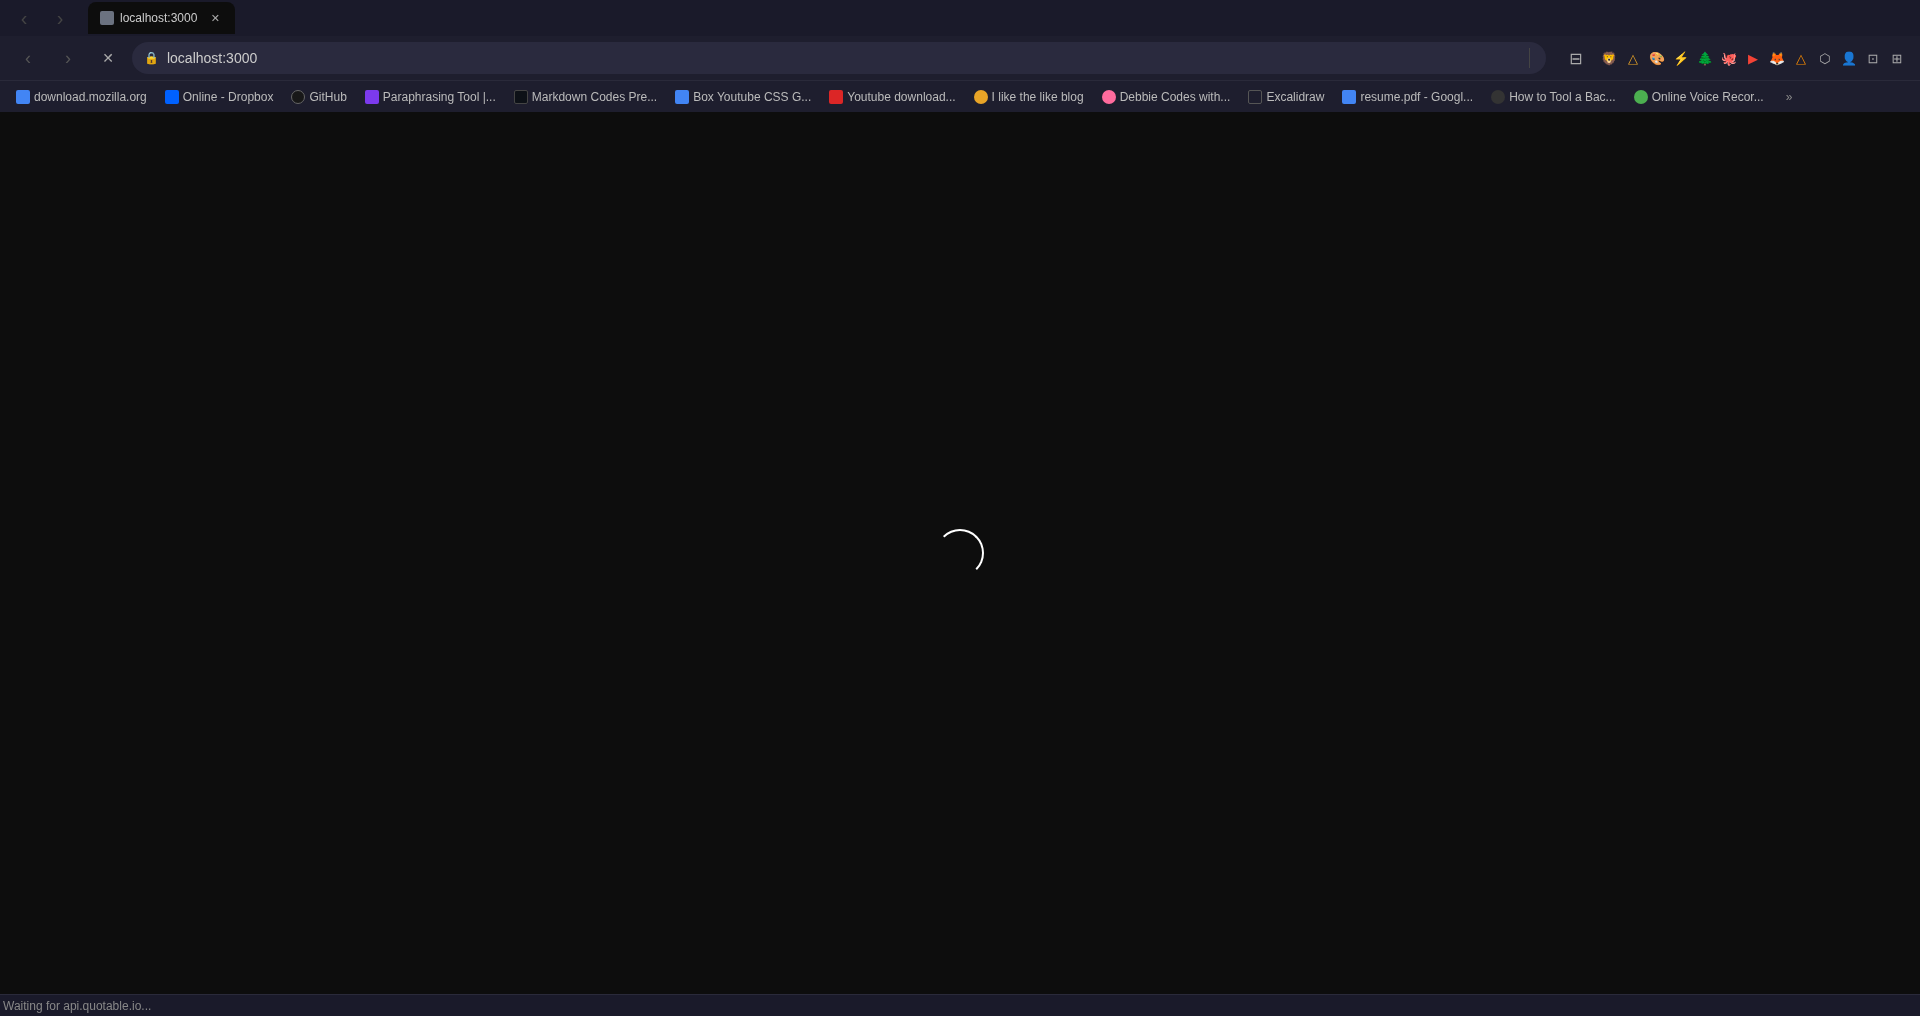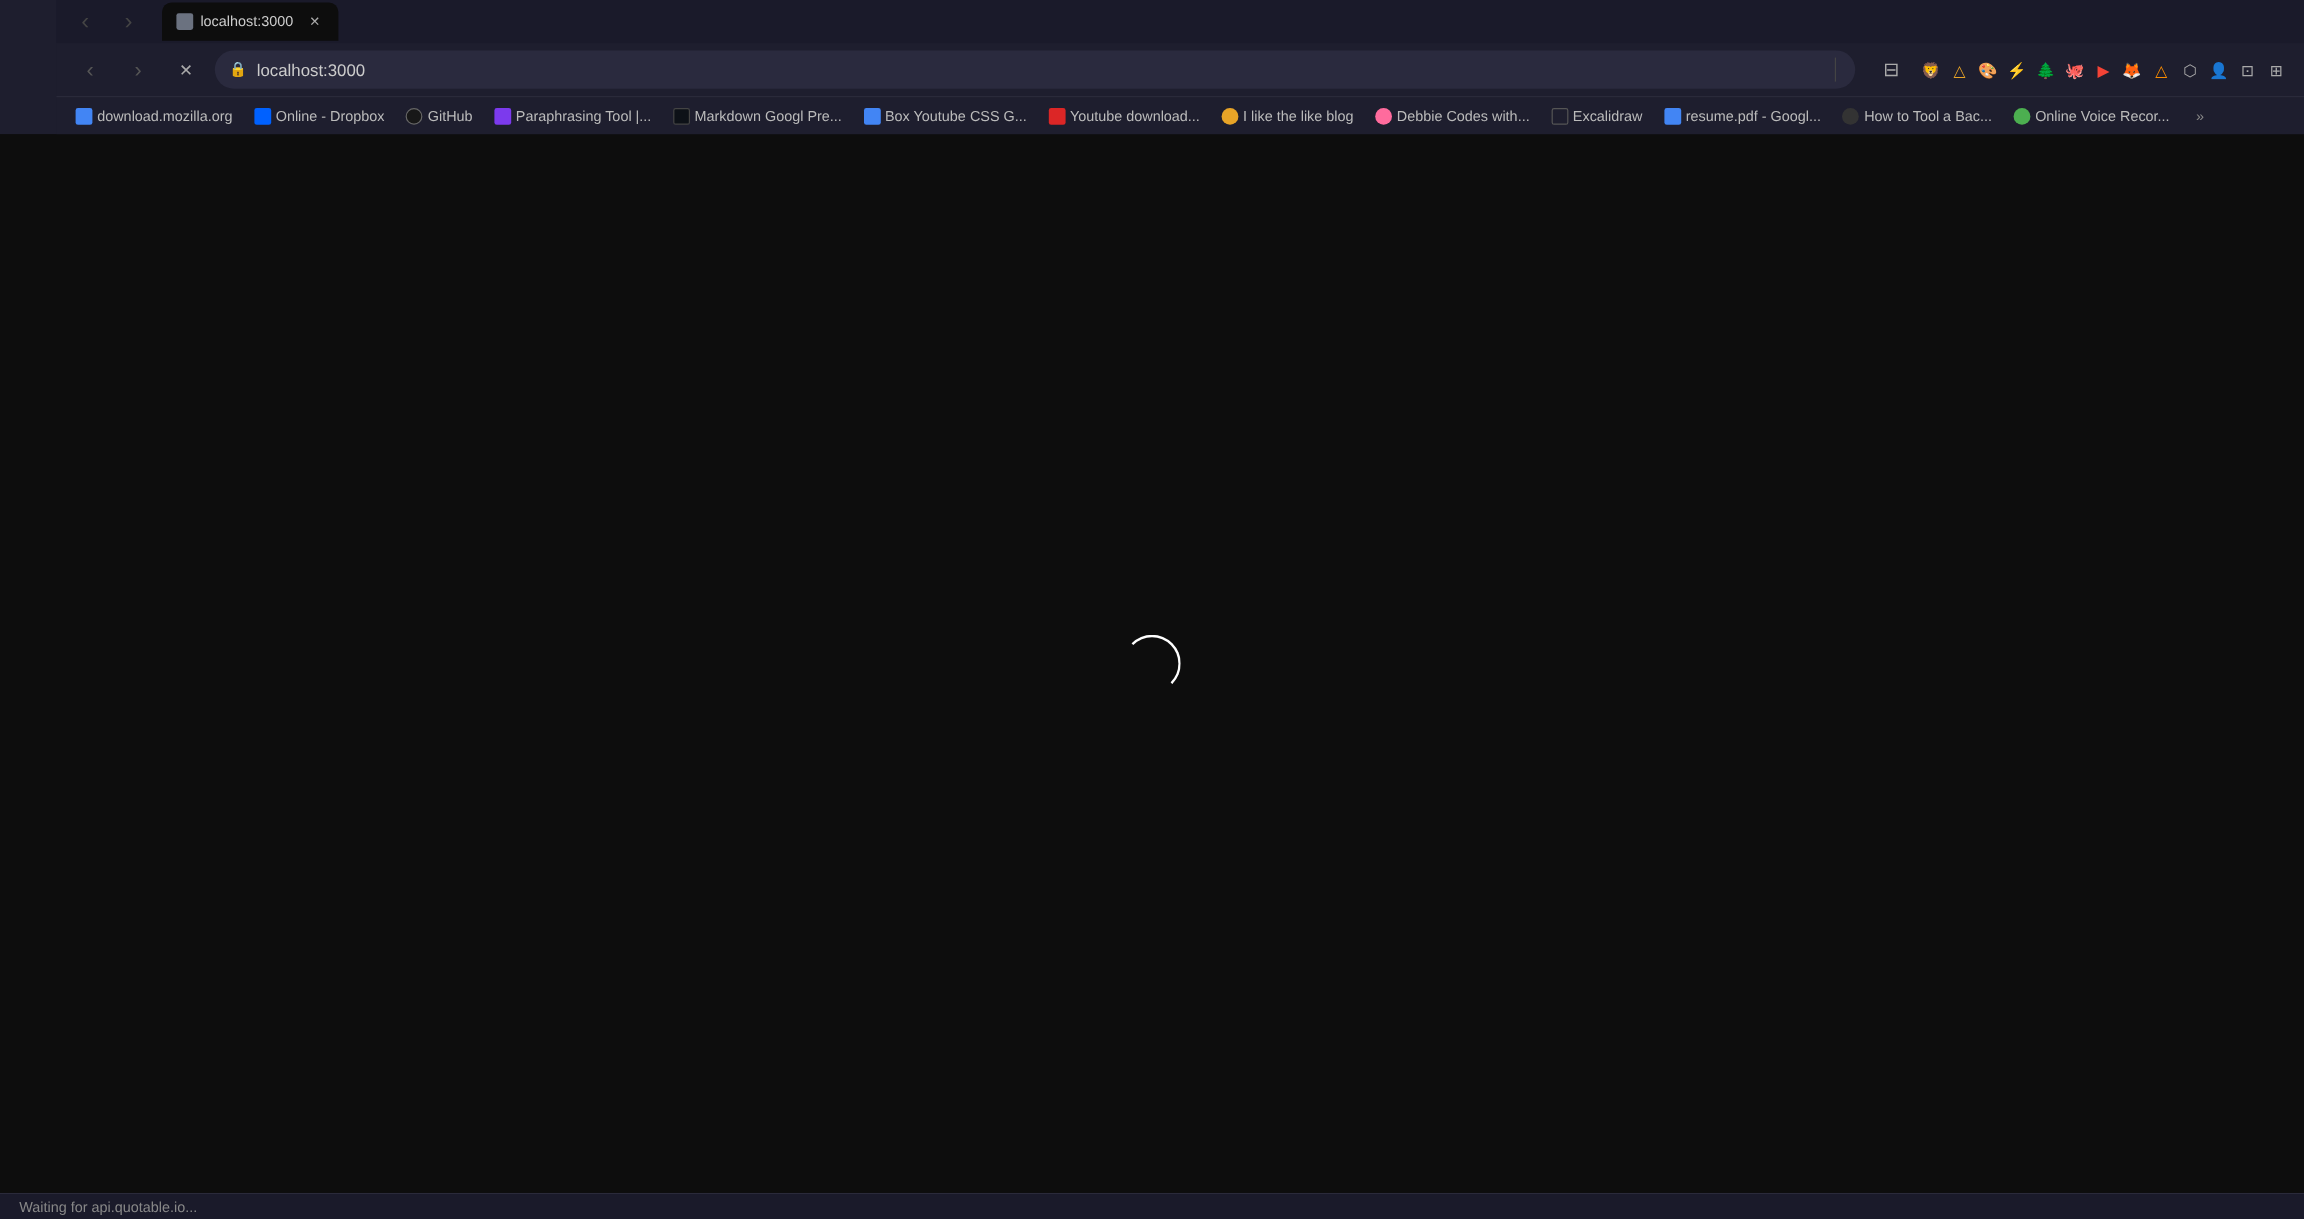--- a/index.html
+++ b/index.html
@@ -15,21 +15,20 @@
       font-family: -apple-system, BlinkMacSystemFont, 'Segoe UI', sans-serif;
       overflow: hidden;
       display: flex;
       flex-direction: column;
     }
 
     
     .browser-chrome {
       background: #1e1e2e;
       flex-shrink: 0;
-      padding-left: 47px;
     }
 
     
     .tab-bar {
       height: 36px;
       background: #1a1a2a;
       display: flex;
       align-items: center;
       padding: 0 8px;
       gap: 4px;
@@ -236,21 +235,21 @@
       from { transform: rotate(0deg); }
       to { transform: rotate(360deg); }
     }
 
     
     .status-bar {
       height: 22px;
       background: #1a1a2a;
       display: flex;
       align-items: center;
-      padding: 0 16px;
+      padding: 0 3px;
       flex-shrink: 0;
       border-top: 1px solid #2a2a3a;
     }
 
     .status-text {
       font-size: 12px;
       color: #888;
     }
 
     
@@ -344,21 +343,21 @@
     <div class="bookmark-item">
       <div class="bookmark-favicon fav-dark" style="border-radius:50%;border:1px solid #666;background:#181818;"></div>
       <span>GitHub</span>
     </div>
     <div class="bookmark-item">
       <div class="bookmark-favicon" style="background:#7c3aed;"></div>
       <span>Paraphrasing Tool |...</span>
     </div>
     <div class="bookmark-item">
       <div class="bookmark-favicon" style="background:#0d1117;border:1px solid #444;"></div>
-      <span>Markdown Googl Pre...</span>
+      <span>Markdown Codes Pre...</span>
     </div>
     <div class="bookmark-item">
       <div class="bookmark-favicon" style="background:#4285f4;"></div>
       <span>Box Youtube CSS G...</span>
     </div>
     <div class="bookmark-item">
       <div class="bookmark-favicon fav-red"></div>
       <span>Youtube download...</span>
     </div>
     <div class="bookmark-item">

